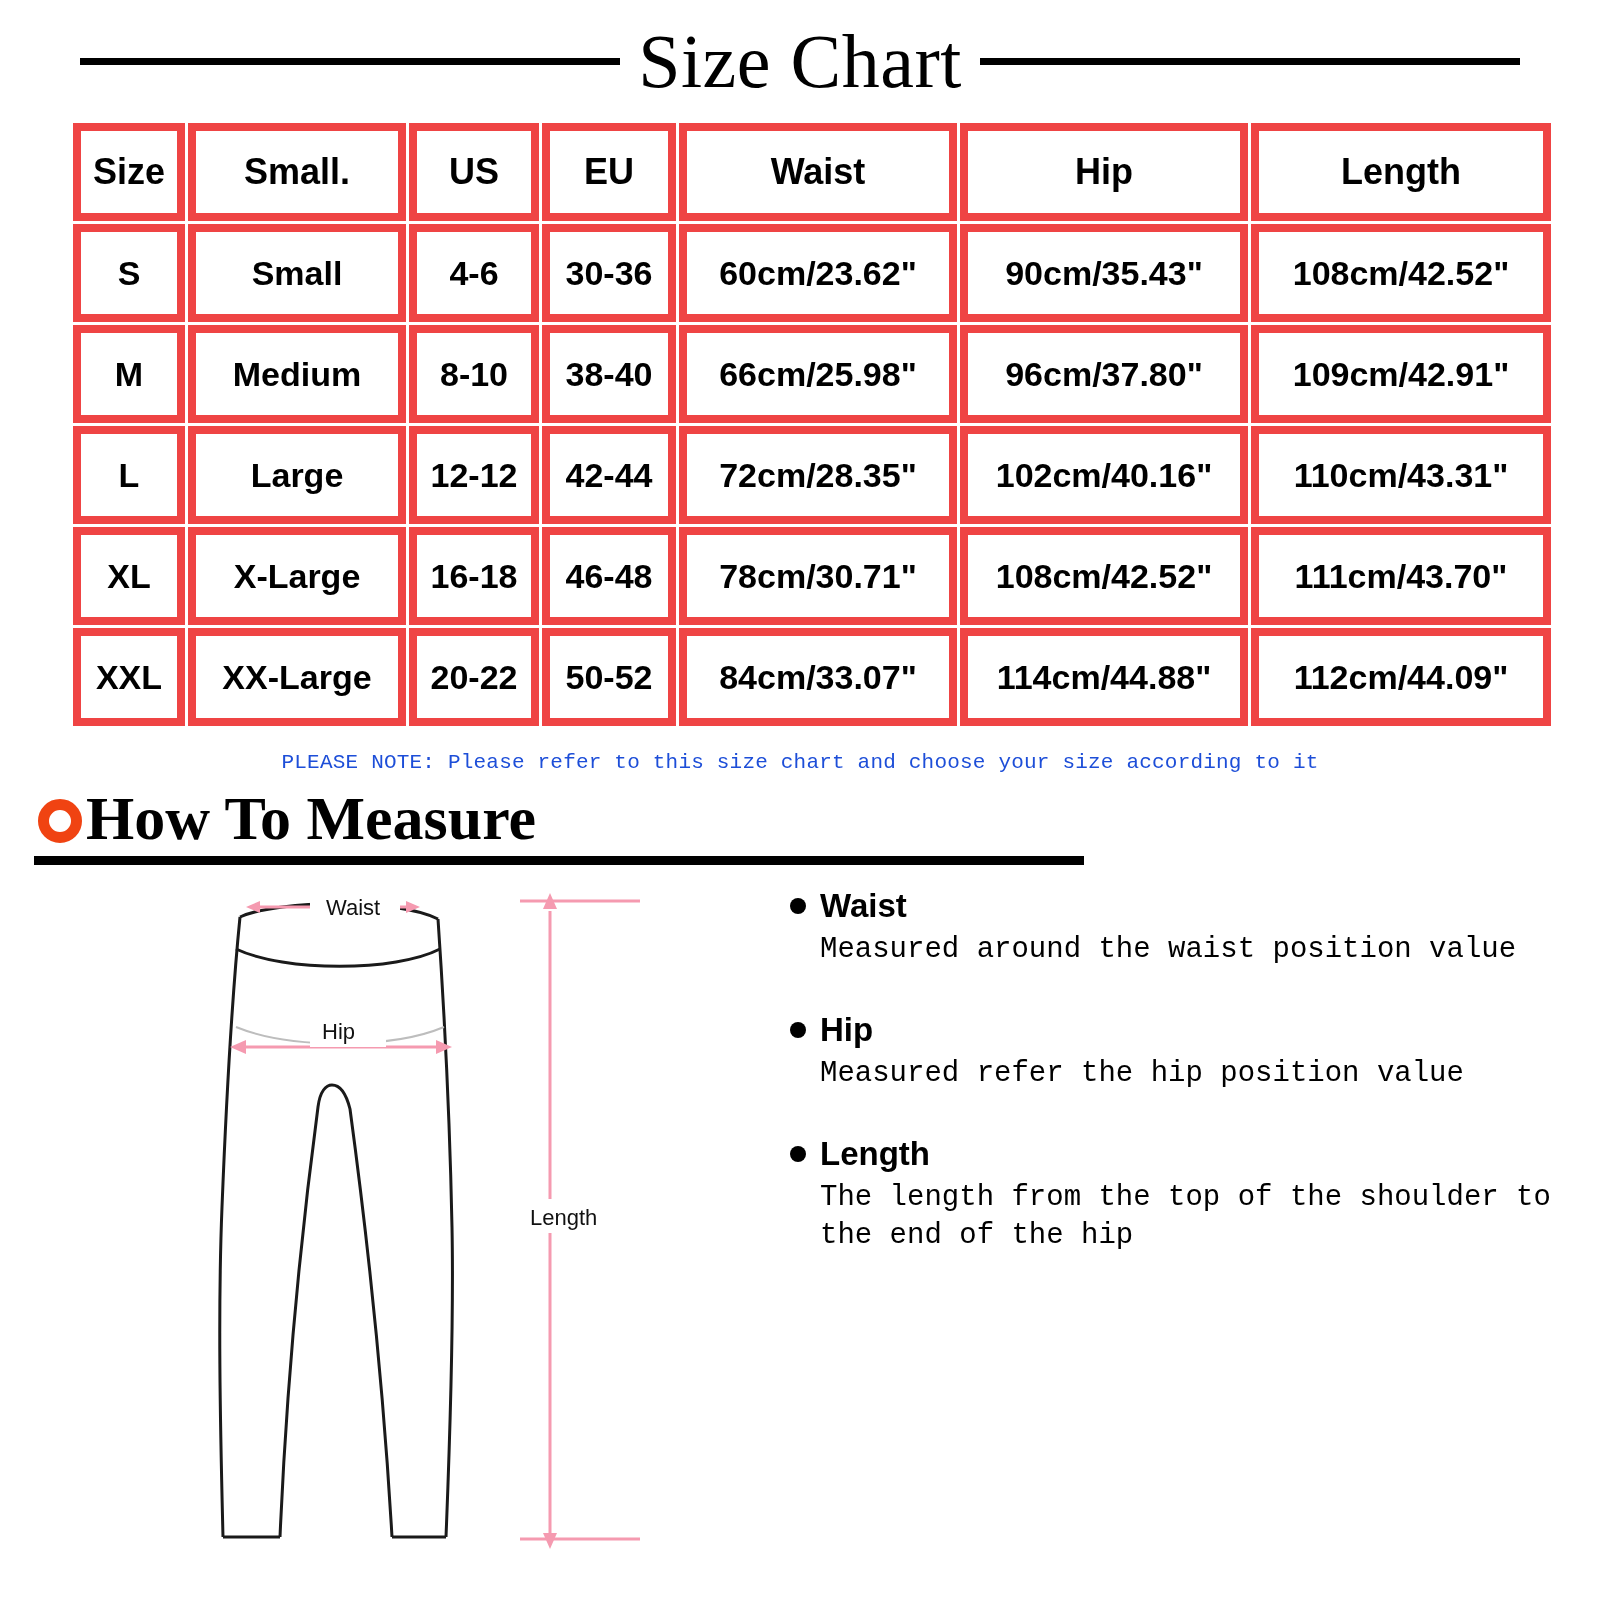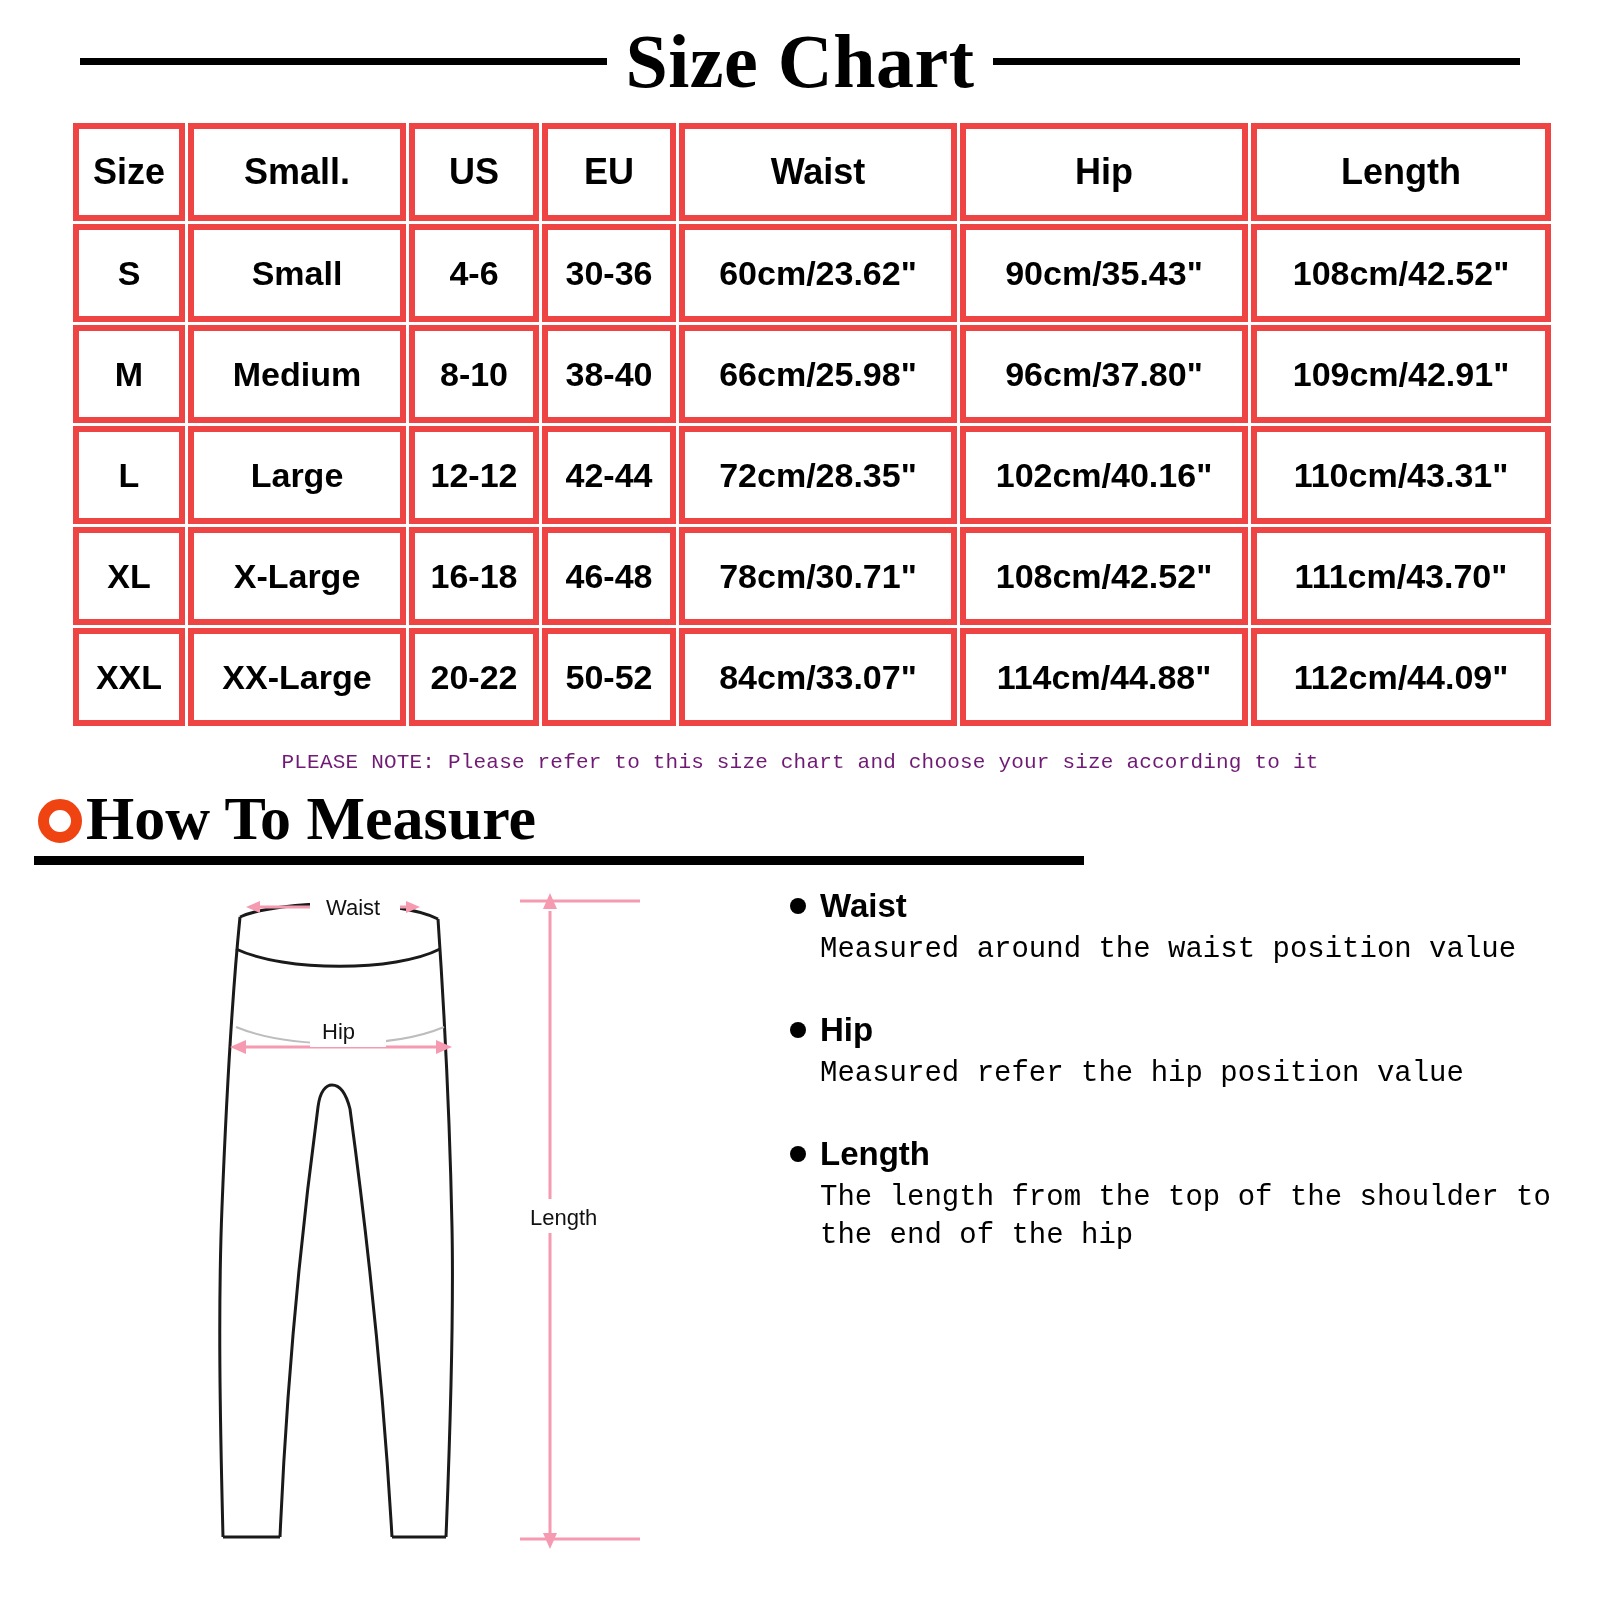--- a/index.html
+++ b/index.html
@@ -23,35 +23,35 @@
   }
   .title-rule {
     flex: 1 1 auto;
     height: 7px;
     background: #000;
   }
   .title-text {
     font-family: "Liberation Serif", serif;
     font-size: 76px;
     line-height: 86px;
-    font-weight: 700;
+    font-weight: 400;
     white-space: nowrap;
     letter-spacing: 0.5px;
   }
 
   
   .table-wrap { padding: 16px 70px 0 70px; }
   table.size-table {
     width: 100%;
     border-collapse: separate;
     border-spacing: 3px;
     table-layout: fixed;
   }
   table.size-table td, table.size-table th {
-    border: 6px solid #ef4444;
+    border: 8px solid #ef4444;
     text-align: center;
     vertical-align: middle;
     height: 98px;
     font-size: 34px;
     font-weight: bold;
     font-family: "Liberation Sans", sans-serif;
     padding: 0 4px;
     background: #fff;
   }
   table.size-table th { font-size: 36px; }
@@ -206,21 +206,21 @@
           <td>20-22</td>
           <td>50-52</td>
           <td>84cm/33.07"</td>
           <td>114cm/44.88"</td>
           <td>112cm/44.09"</td>
         </tr>
       </tbody>
     </table>
   </div>
 
-  <div class="note" style="color: #701a75;">PLEASE NOTE: Please refer to this size chart and choose your size according to it</div>
+  <div class="note" style="color: #1d4ed8;">PLEASE NOTE: Please refer to this size chart and choose your size according to it</div>
 
   <div class="htm-row">
     <div class="htm-bullet" style="border-color: rgb(240, 67, 18);"></div>
     <div class="htm-text">How To Measure</div>
   </div>
   <div class="htm-underline"></div>
 
   <div class="bottom">
 
     <div class="diagram">

